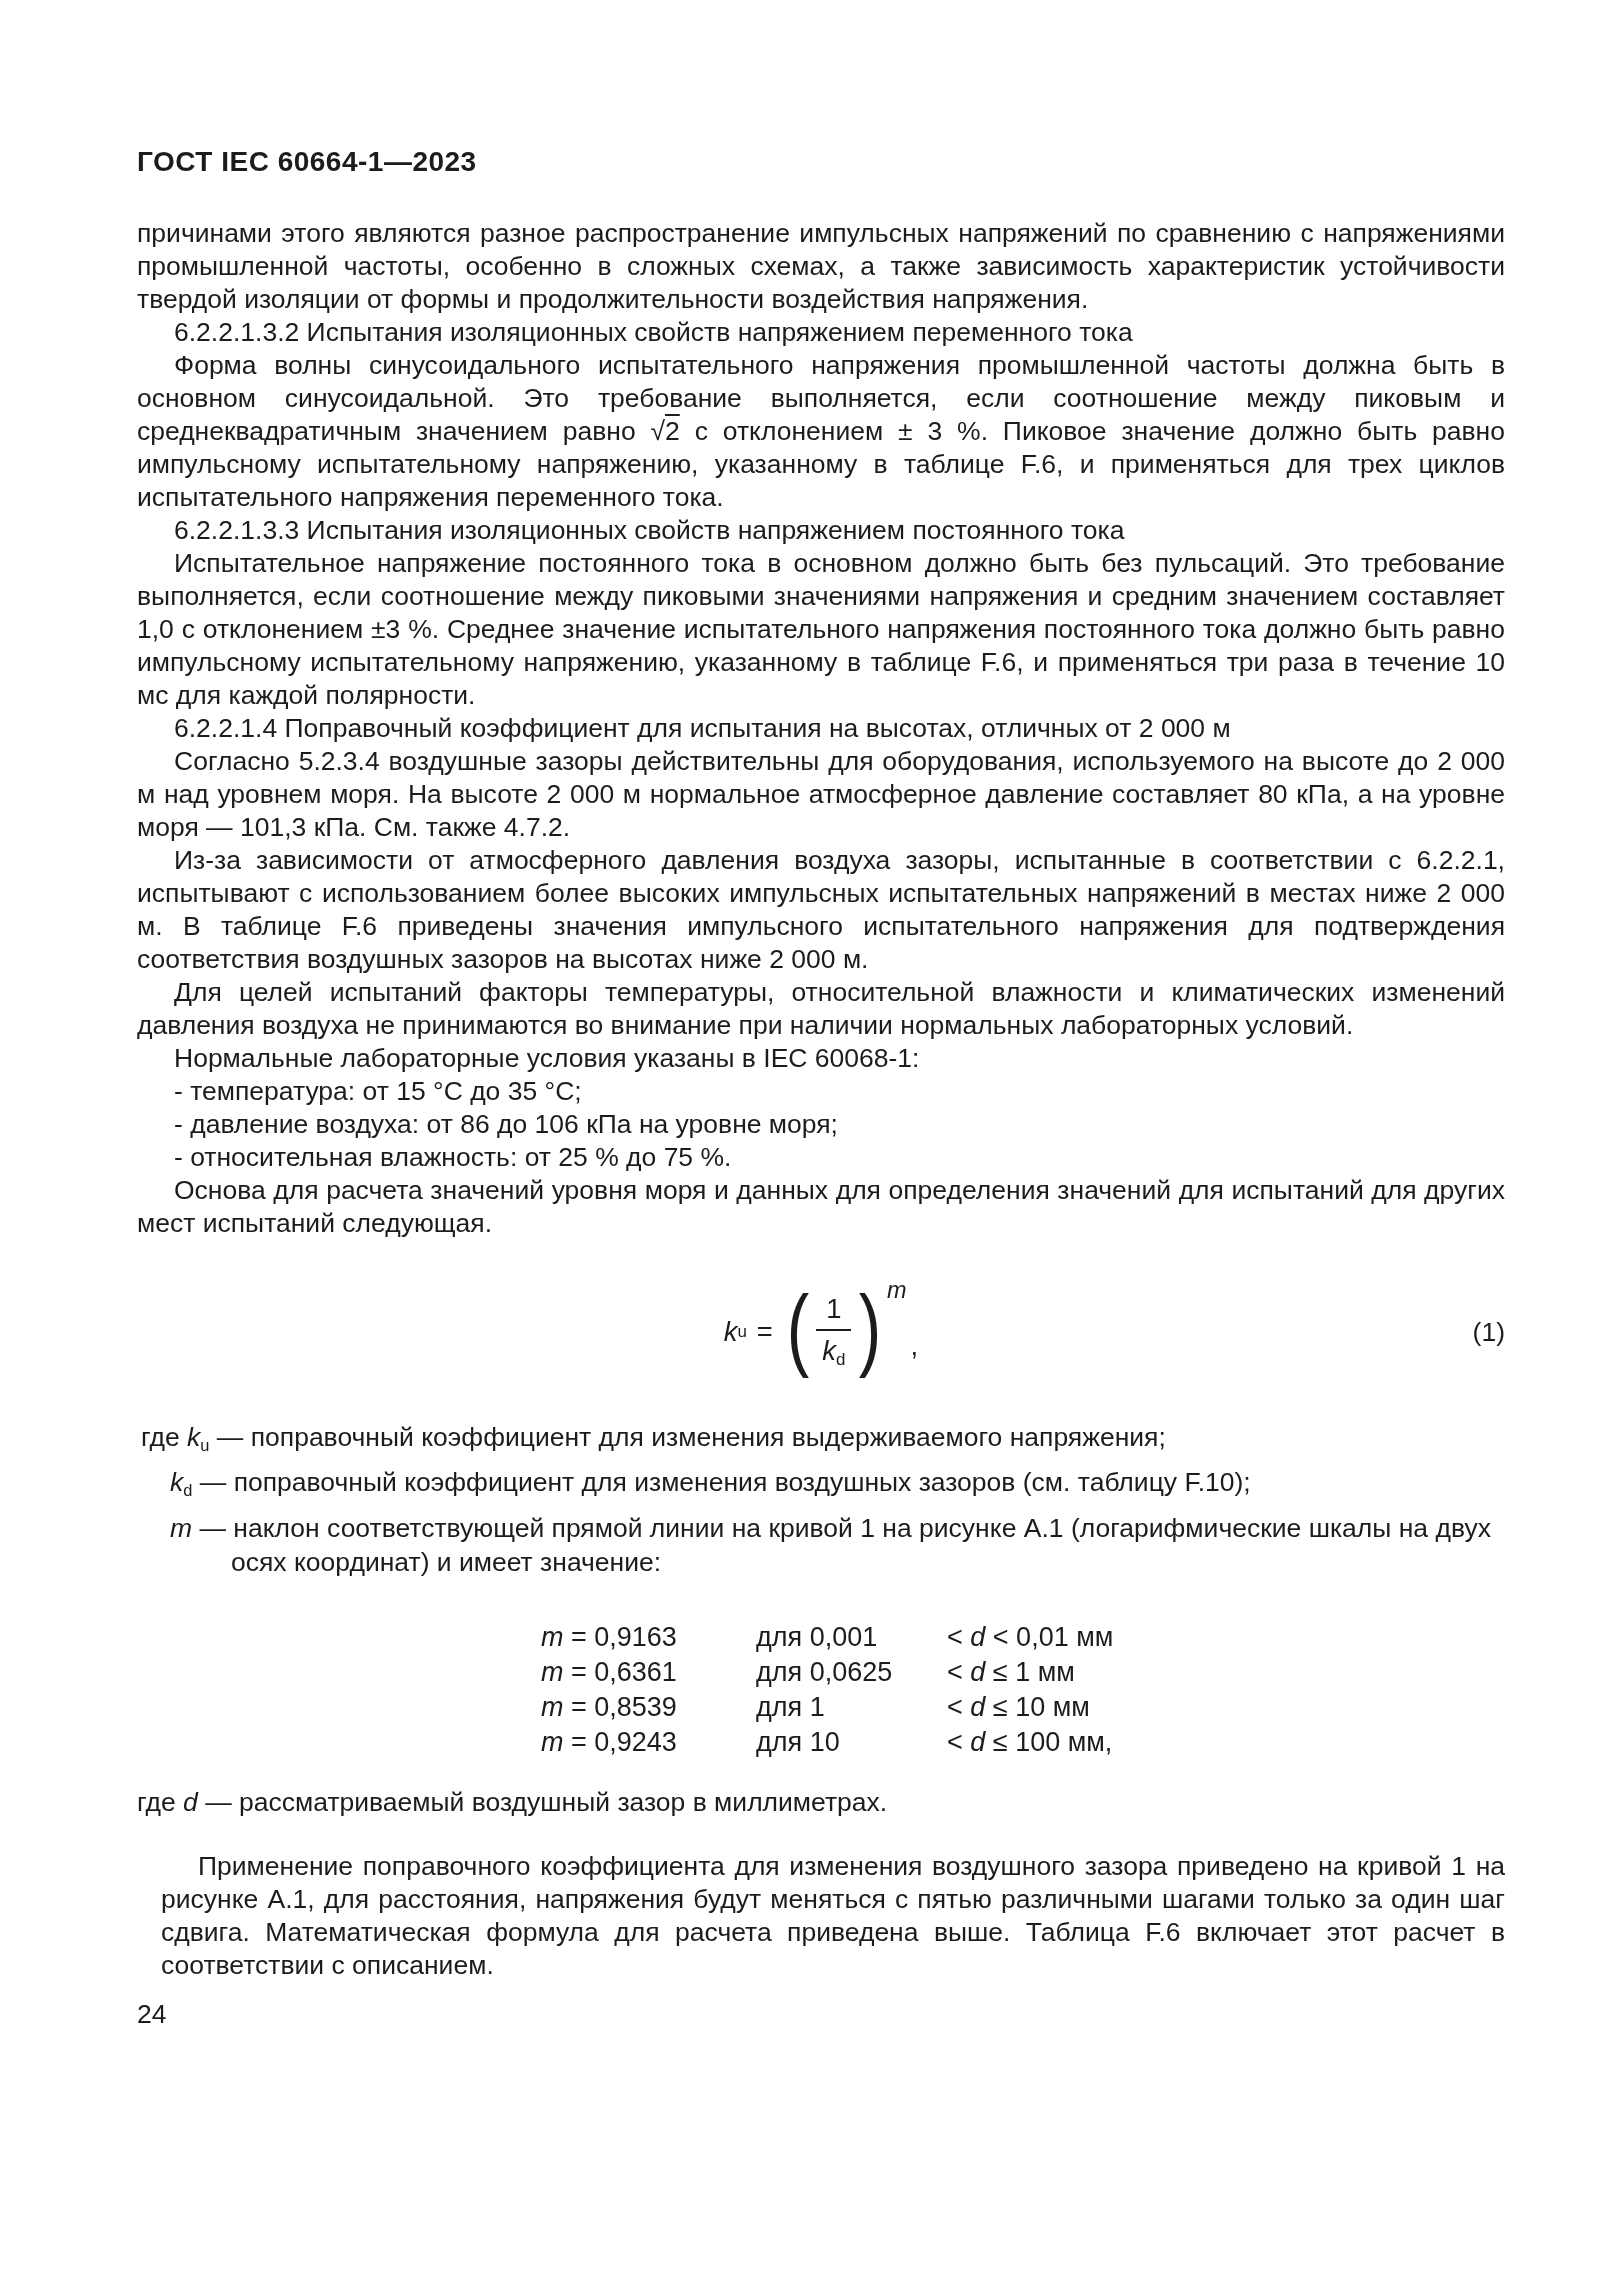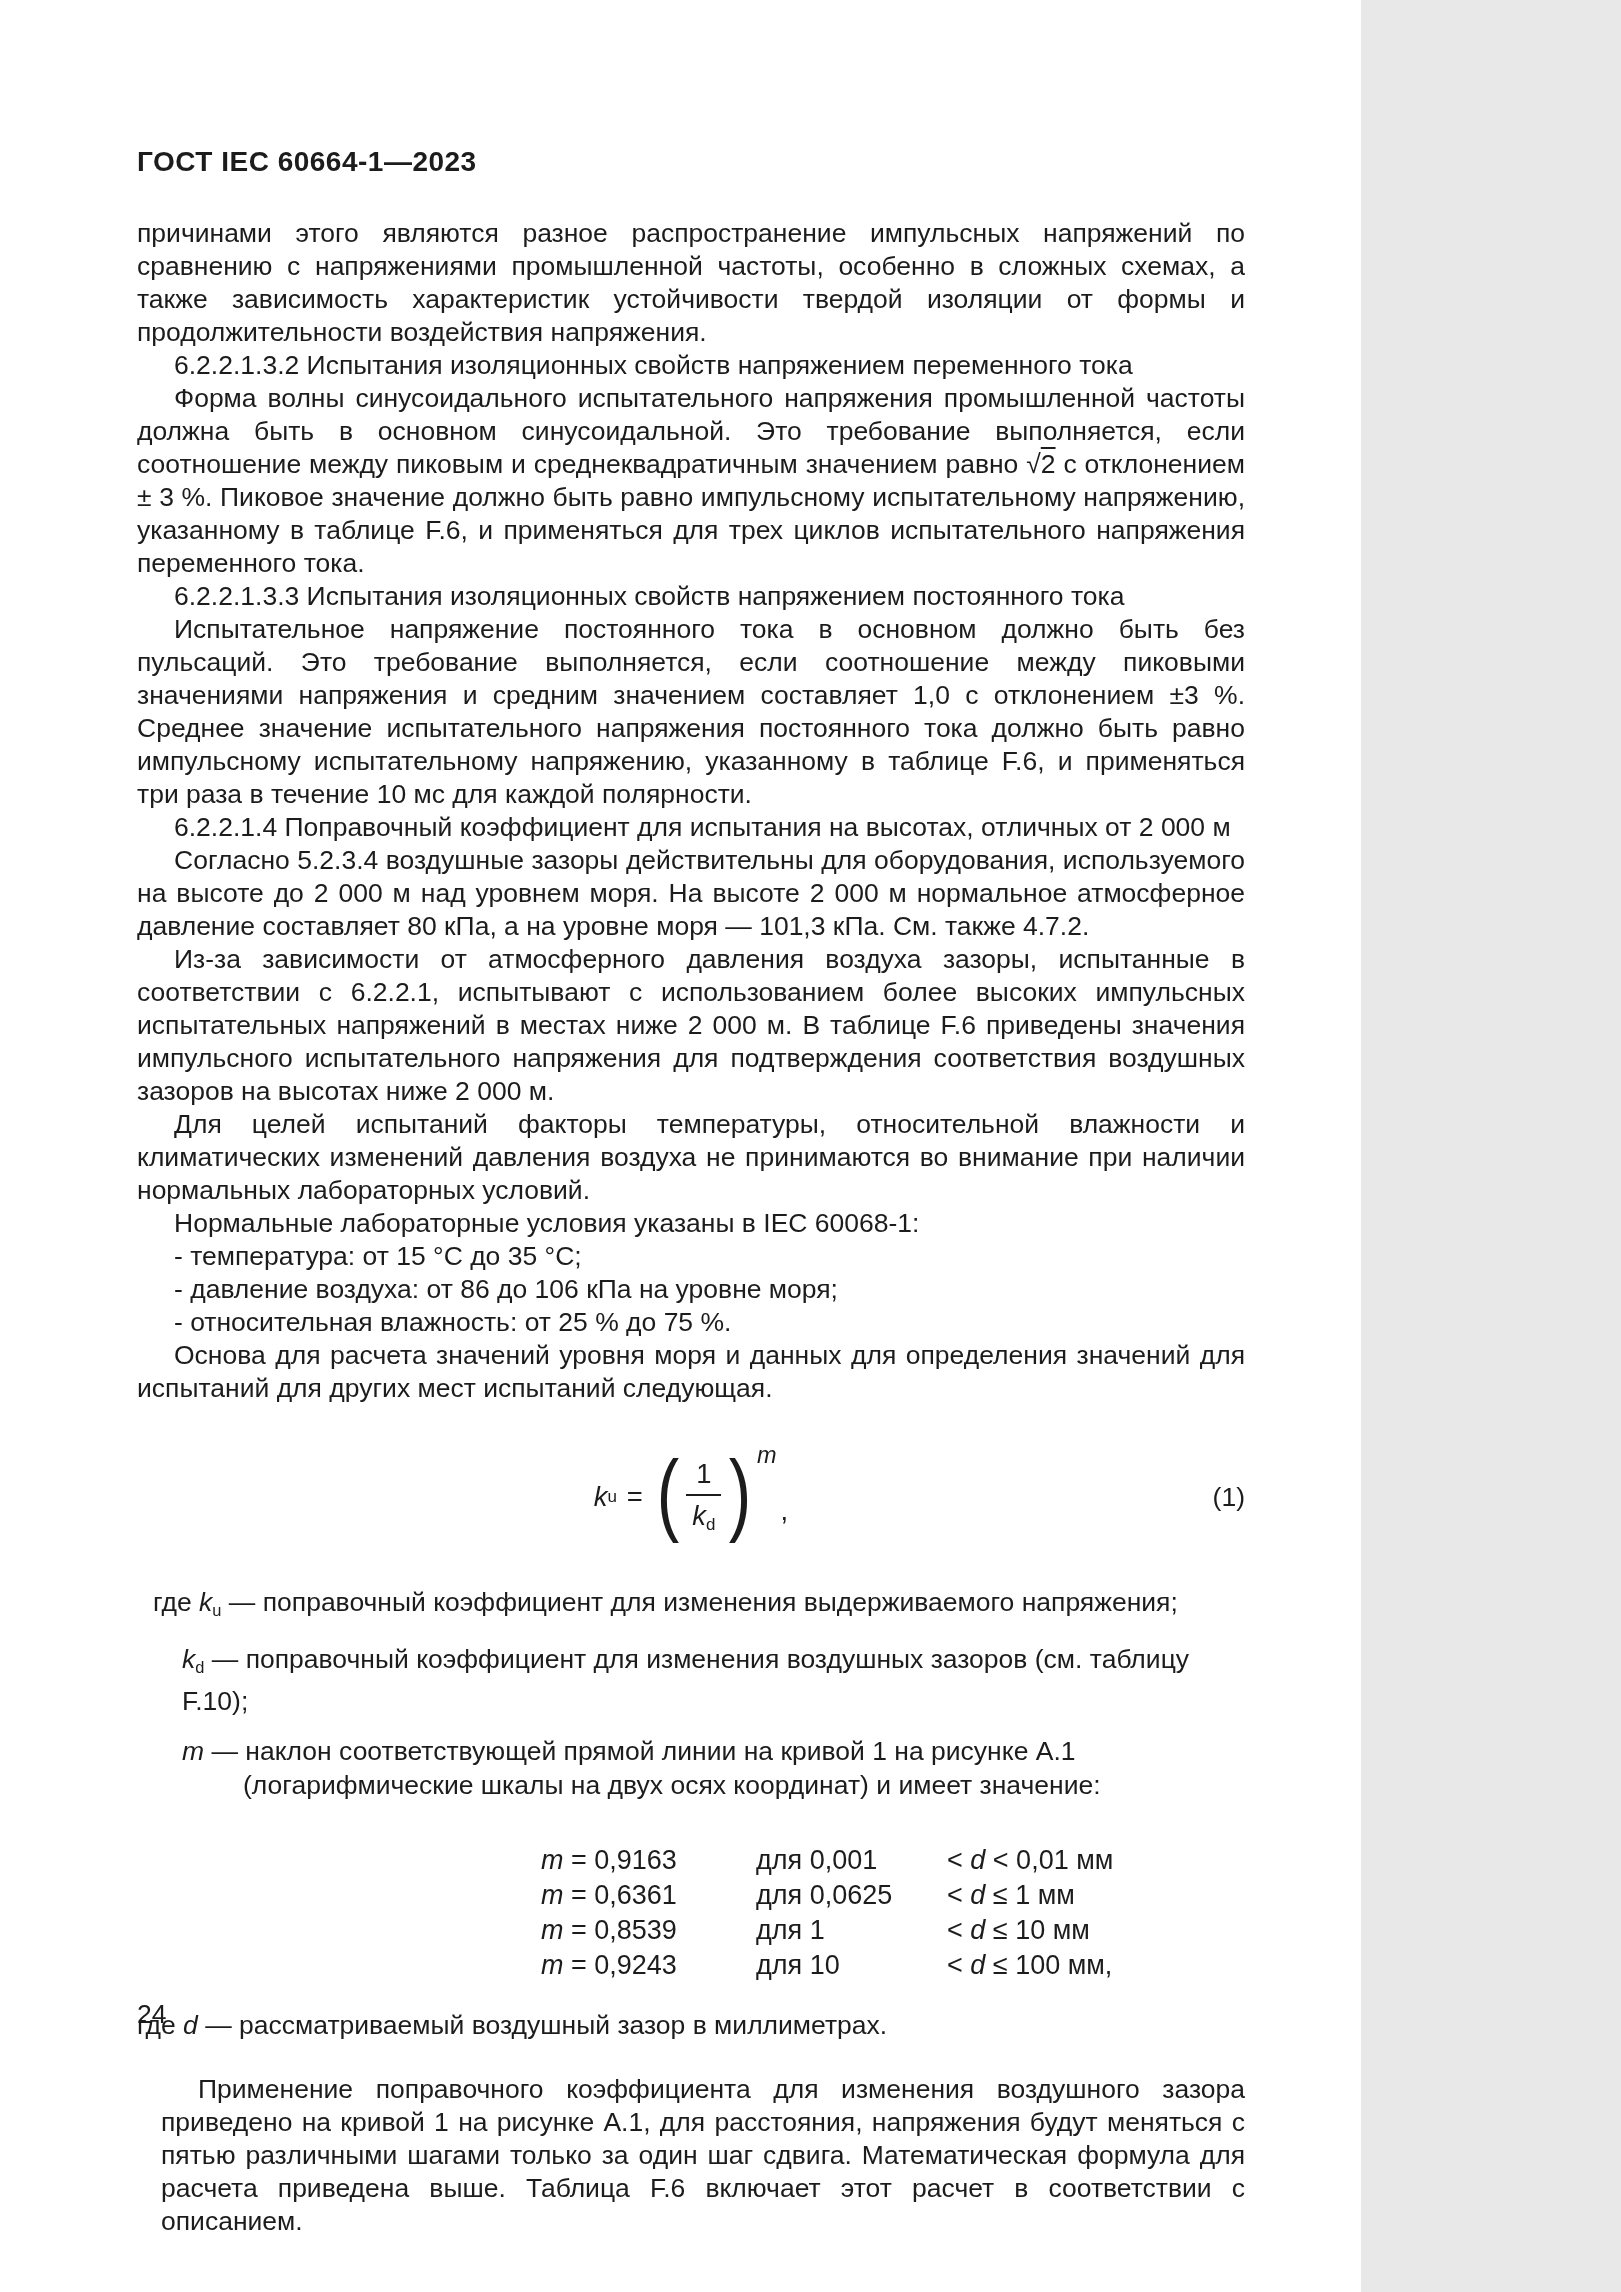--- a/index.html
+++ b/index.html
@@ -1,18 +1,18 @@
 <!DOCTYPE html>
 <html lang="ru"><head>
 <meta charset="utf-8">
 <style>
   html,body{margin:0;padding:0;background:#e8e8e8;}
   .page{
     position:relative;
-    width:1361px;height:2293px;
+    width:1621px;height:2293px;
     background:#ffffff;
     color:#1c1c1c;
     font-family:"Liberation Sans", sans-serif;
     box-sizing:border-box;
     padding:145px 116px 0 137px;
     overflow:hidden;
   }
   .doc-header{
     font-size:28px;
     font-weight:bold;
@@ -75,21 +75,21 @@
   .f-comma{transform:translateY(13.7px);margin-left:3.9px;}
   .eq-number{
     position:absolute;
     right:0;top:50%;
     transform:translateY(-50%);
     font-size:26.5px;
   }
 
   
   .def-block{font-size:26.5px;line-height:34px;margin:0;}
-  .def-line{margin:16px;}
+  .def-line{margin:4px;}
   .def-line-2,.def-line-3{padding-left:29px;}
   .def-line-3{padding-left:90px;text-indent:-61px;}
 
   
   .m-table{
     margin:41px 0 0 404px;
     font-size:27px;
     line-height:35px;
   }
   .m-row{display:flex;}

